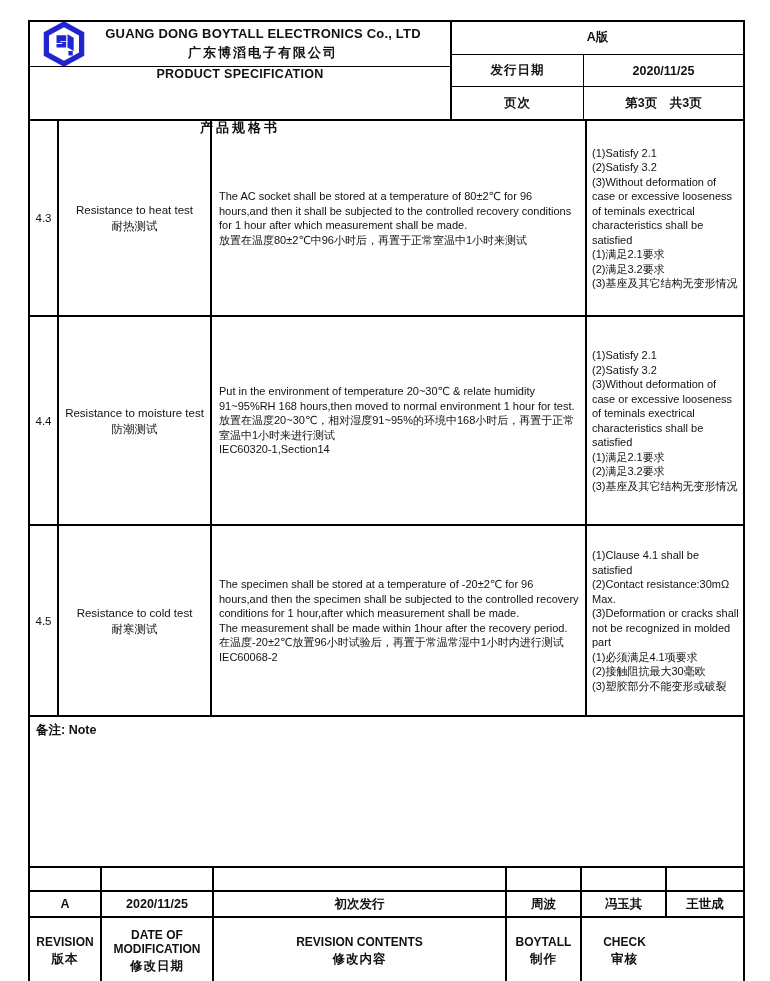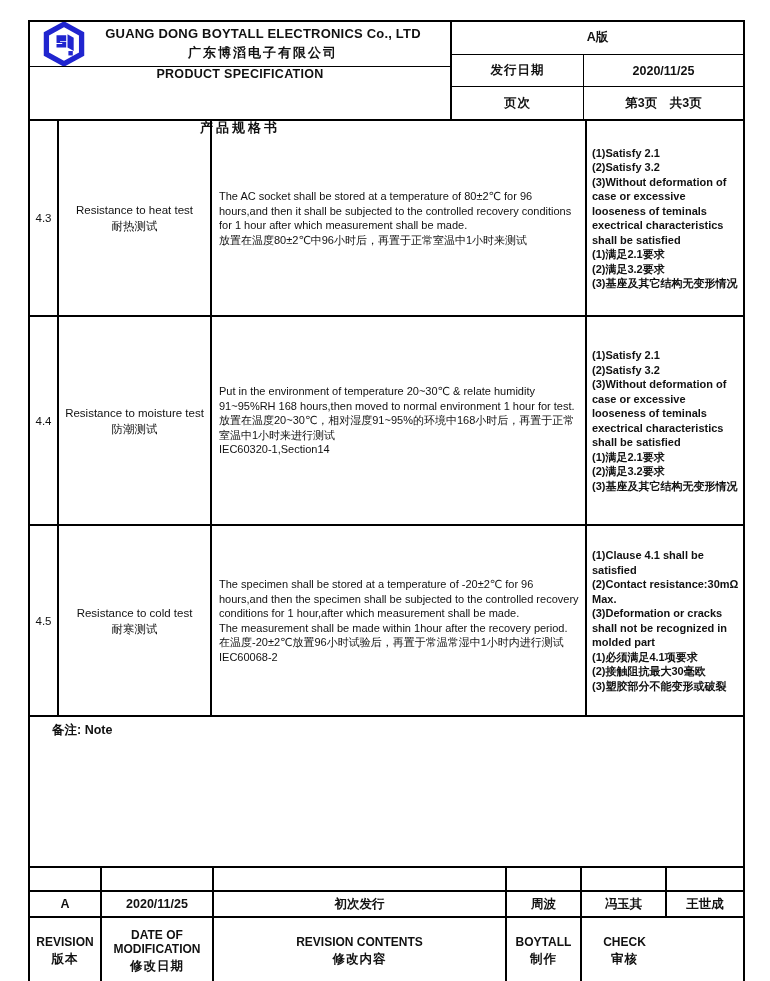--- a/index.html
+++ b/index.html
@@ -36,25 +36,25 @@
   .meta-row:last-child{border-bottom:none;}
   .meta-label{width:132px;border-right:1px solid var(--border-black);display:flex;align-items:center;justify-content:center;font-weight:bold;font-size:12.5px;letter-spacing:1px;}
   .meta-value{flex:1;display:flex;align-items:center;justify-content:center;font-weight:bold;font-size:12.5px;}
   
   .spec-row{display:grid;grid-template-columns:29px 153px 375px 1fr;border-bottom:2px solid var(--border-black);}
   .cell{border-right:2px solid var(--border-black);overflow:hidden;}
   .cell:last-child{border-right:none;}
   .cell.num{display:flex;align-items:center;justify-content:center;font-size:11.5px;}
   .cell.name{display:flex;flex-direction:column;align-items:center;justify-content:center;text-align:center;font-size:11.5px;line-height:16px;}
   .cell.desc{display:flex;align-items:center;padding:4px 4px 4px 7px;}
-  .cell.crit{display:flex;align-items:center;padding:4px 2px 4px 5px;font-weight:bold;}
+  .cell.crit{display:flex;align-items:center;padding:4px 2px 4px 5px;}
   .pre{white-space:pre-line;font-size:11px;line-height:14.5px;width:100%;}
   
   .note-box{flex:1;border-bottom:2px solid var(--border-black);padding:3px 6px;}
-  .note-label{font-weight:bold;font-size:12.5px;margin-left:16px;}
+  .note-label{font-weight:bold;font-size:12.5px;}
   
   .rev-table{height:117px;display:flex;flex-direction:column;}
   .rev-row{display:grid;grid-template-columns:72px 112px 293px 75px 85px 1fr;border-bottom:2px solid var(--border-black);}
   .rev-row:last-child{border-bottom:none;}
   .rev-row-empty{height:24px;}
   .rev-row-data{height:26px;}
   .rev-row-head{flex:1;}
   .rev-cell{border-right:2px solid var(--border-black);display:flex;flex-direction:column;align-items:center;justify-content:center;text-align:center;font-weight:bold;font-size:12.5px;overflow:hidden;}
   .rev-cell:last-child{border-right:none;}
   .rev-head-en{font-weight:bold;font-size:12px;line-height:14px;white-space:pre-line;}

